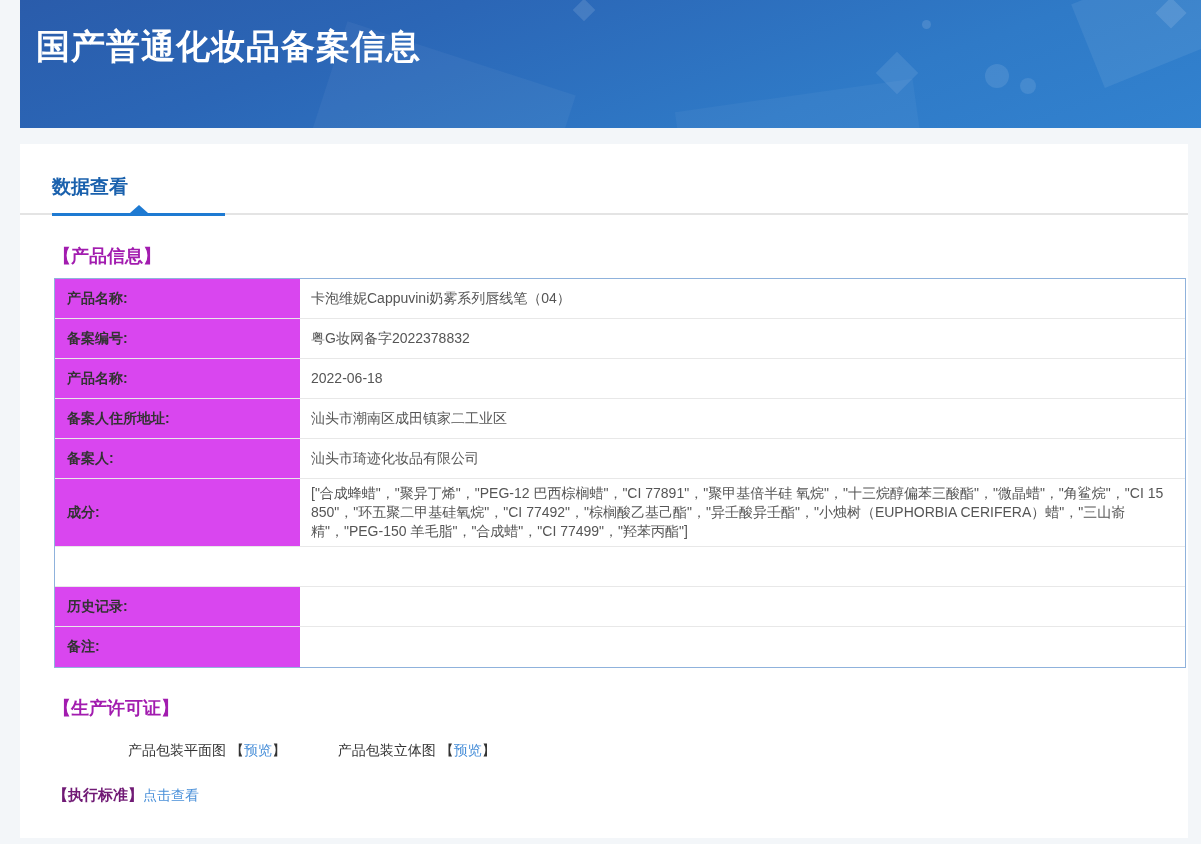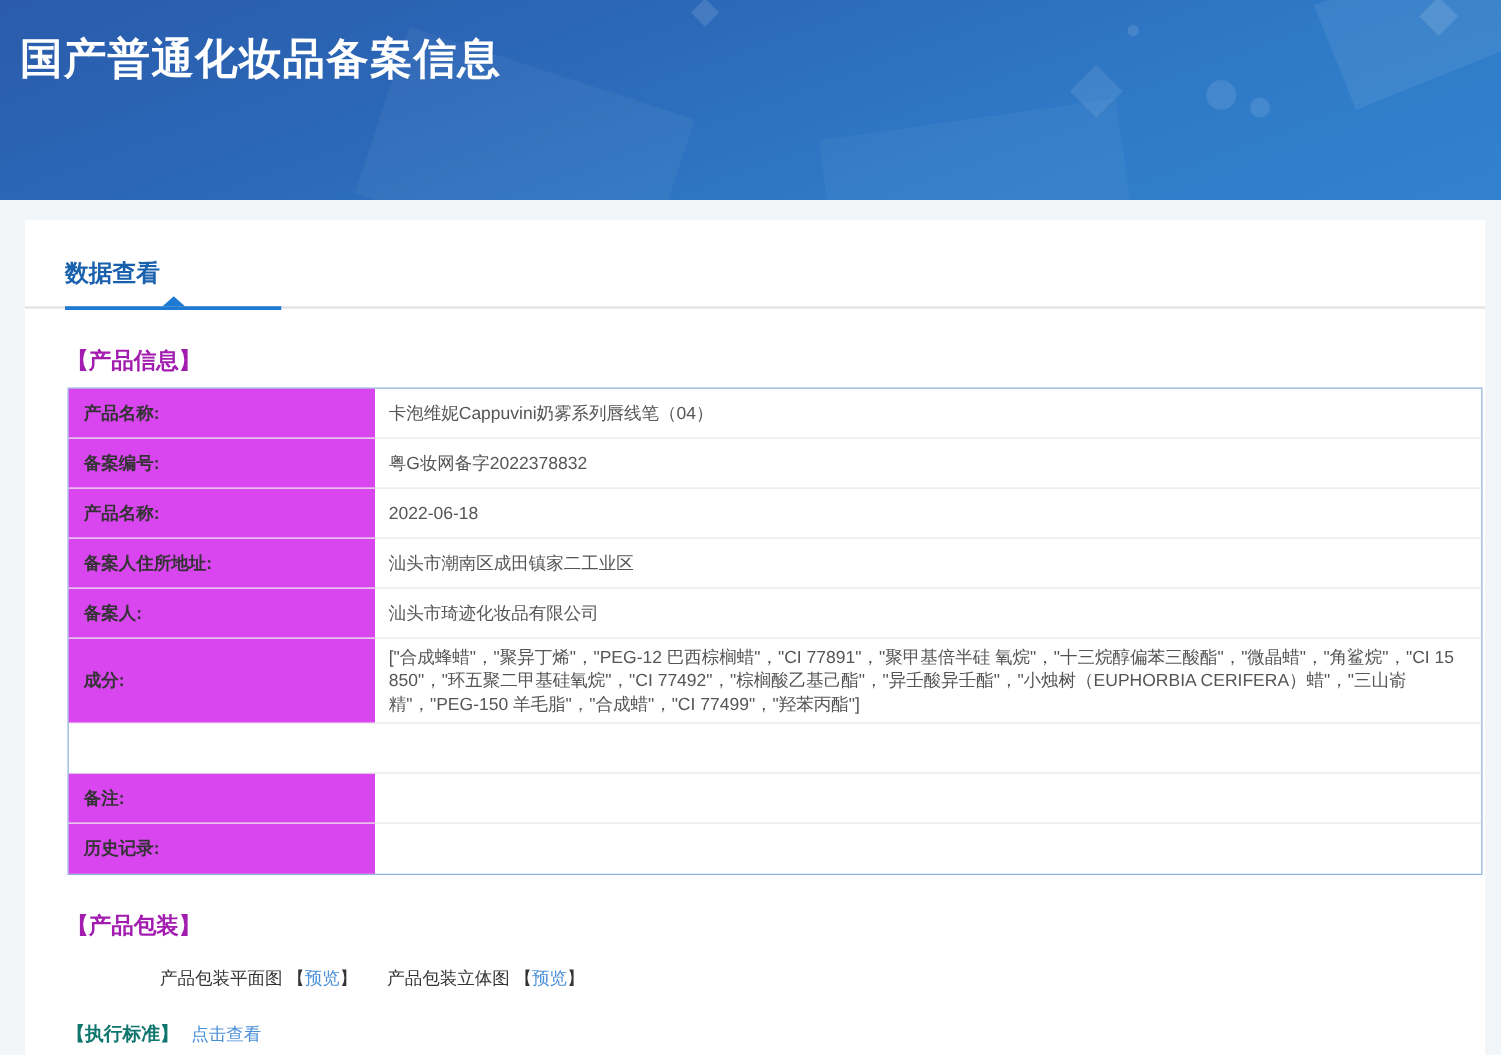--- a/index.html
+++ b/index.html
@@ -5,23 +5,24 @@
   * { box-sizing: border-box; margin: 0; padding: 0; }
   html, body {
     width: 1201px;
     font-family: "Liberation Sans", "DejaVu Sans", sans-serif;
   }
   body { background: #f3f6f9; }
 
   
   .banner {
     position: relative;
-    height: 160px;
+    height: 128px;
     background: linear-gradient(160deg, #2a5cab 0%, #2b66b6 30%, #2f7ac7 70%, #3282cf 100%);
     overflow: hidden;
+    margin-left: 20px;
   }
   .banner-title {
     position: absolute;
     left: 16px;
     top: 24px;
     color: #ffffff;
     font-size: 34px;
     font-weight: 700;
     letter-spacing: 1px;
   }
@@ -126,36 +127,35 @@
     line-height: 19px;
     word-break: break-all;
   }
 
   
   .packaging-line {
     margin: 22px 0 0 108px;
     font-size: 14px;
     color: #333333;
   }
-  .packaging-group { margin-right: 20px; }
+  .packaging-group { margin-right: 48px; }
   .bracket { color: #333333; font-weight: 400; }
   a.link, .link {
     color: #4a90d9;
     text-decoration: none;
     cursor: pointer;
     font-size: 14px;
   }
   .std-line {
     margin: 26px 0 0 33px;
     font-size: 15px;
   }
   .std-line .std-title {
     font-weight: 700;
-    color: #0f766e;
-    margin-right: 10px;
+    color: #701a75;
   }
 </style>
 </head>
 <body>
 
 <div class="banner">
   <div class="deco d1"></div>
   <div class="deco deco-diamond d2"></div>
   <div class="deco deco-diamond d3"></div>
   <div class="deco deco-circle d4"></div>
@@ -202,30 +202,30 @@
       <div class="info-value">汕头市琦迹化妆品有限公司</div>
     </div>
     <div class="info-row">
       <div class="info-label">成分:</div>
       <div class="info-value">["合成蜂蜡"，"聚异丁烯"，"PEG-12 巴西棕榈蜡"，"CI 77891"，"聚甲基倍半硅 氧烷"，"十三烷醇偏苯三酸酯"，"微晶蜡"，"角鲨烷"，"CI 15850"，"环五聚二甲基硅氧烷"，"CI 77492"，"棕榈酸乙基己酯"，"异壬酸异壬酯"，"小烛树（EUPHORBIA CERIFERA）蜡"，"三山嵛精"，"PEG-150 羊毛脂"，"合成蜡"，"CI 77499"，"羟苯丙酯"]</div>
     </div>
     <div class="info-row">
       <div class="info-value"></div>
     </div>
     <div class="info-row">
+      <div class="info-label">历史记录:</div>
+      <div class="info-value"></div>
+    </div>
+    <div class="info-row">
       <div class="info-label">备注:</div>
       <div class="info-value"></div>
     </div>
-    <div class="info-row">
-      <div class="info-label">历史记录:</div>
-      <div class="info-value"></div>
-    </div>
-  </div>
-
-  <div class="section-title">【产品包装】</div>
+  </div>
+
+  <div class="section-title">【生产许可证】</div>
 
   <div class="packaging-line">
     <span class="packaging-group"><span>产品包装平面图</span>
       <span class="bracket">【</span><span class="link">预览</span><span class="bracket">】</span></span>
     <span><span>产品包装立体图</span>
       <span class="bracket">【</span><span class="link">预览</span><span class="bracket">】</span></span>
   </div>
 
   <div class="std-line">
     <span class="std-title">【执行标准】</span><span class="link">点击查看</span>

